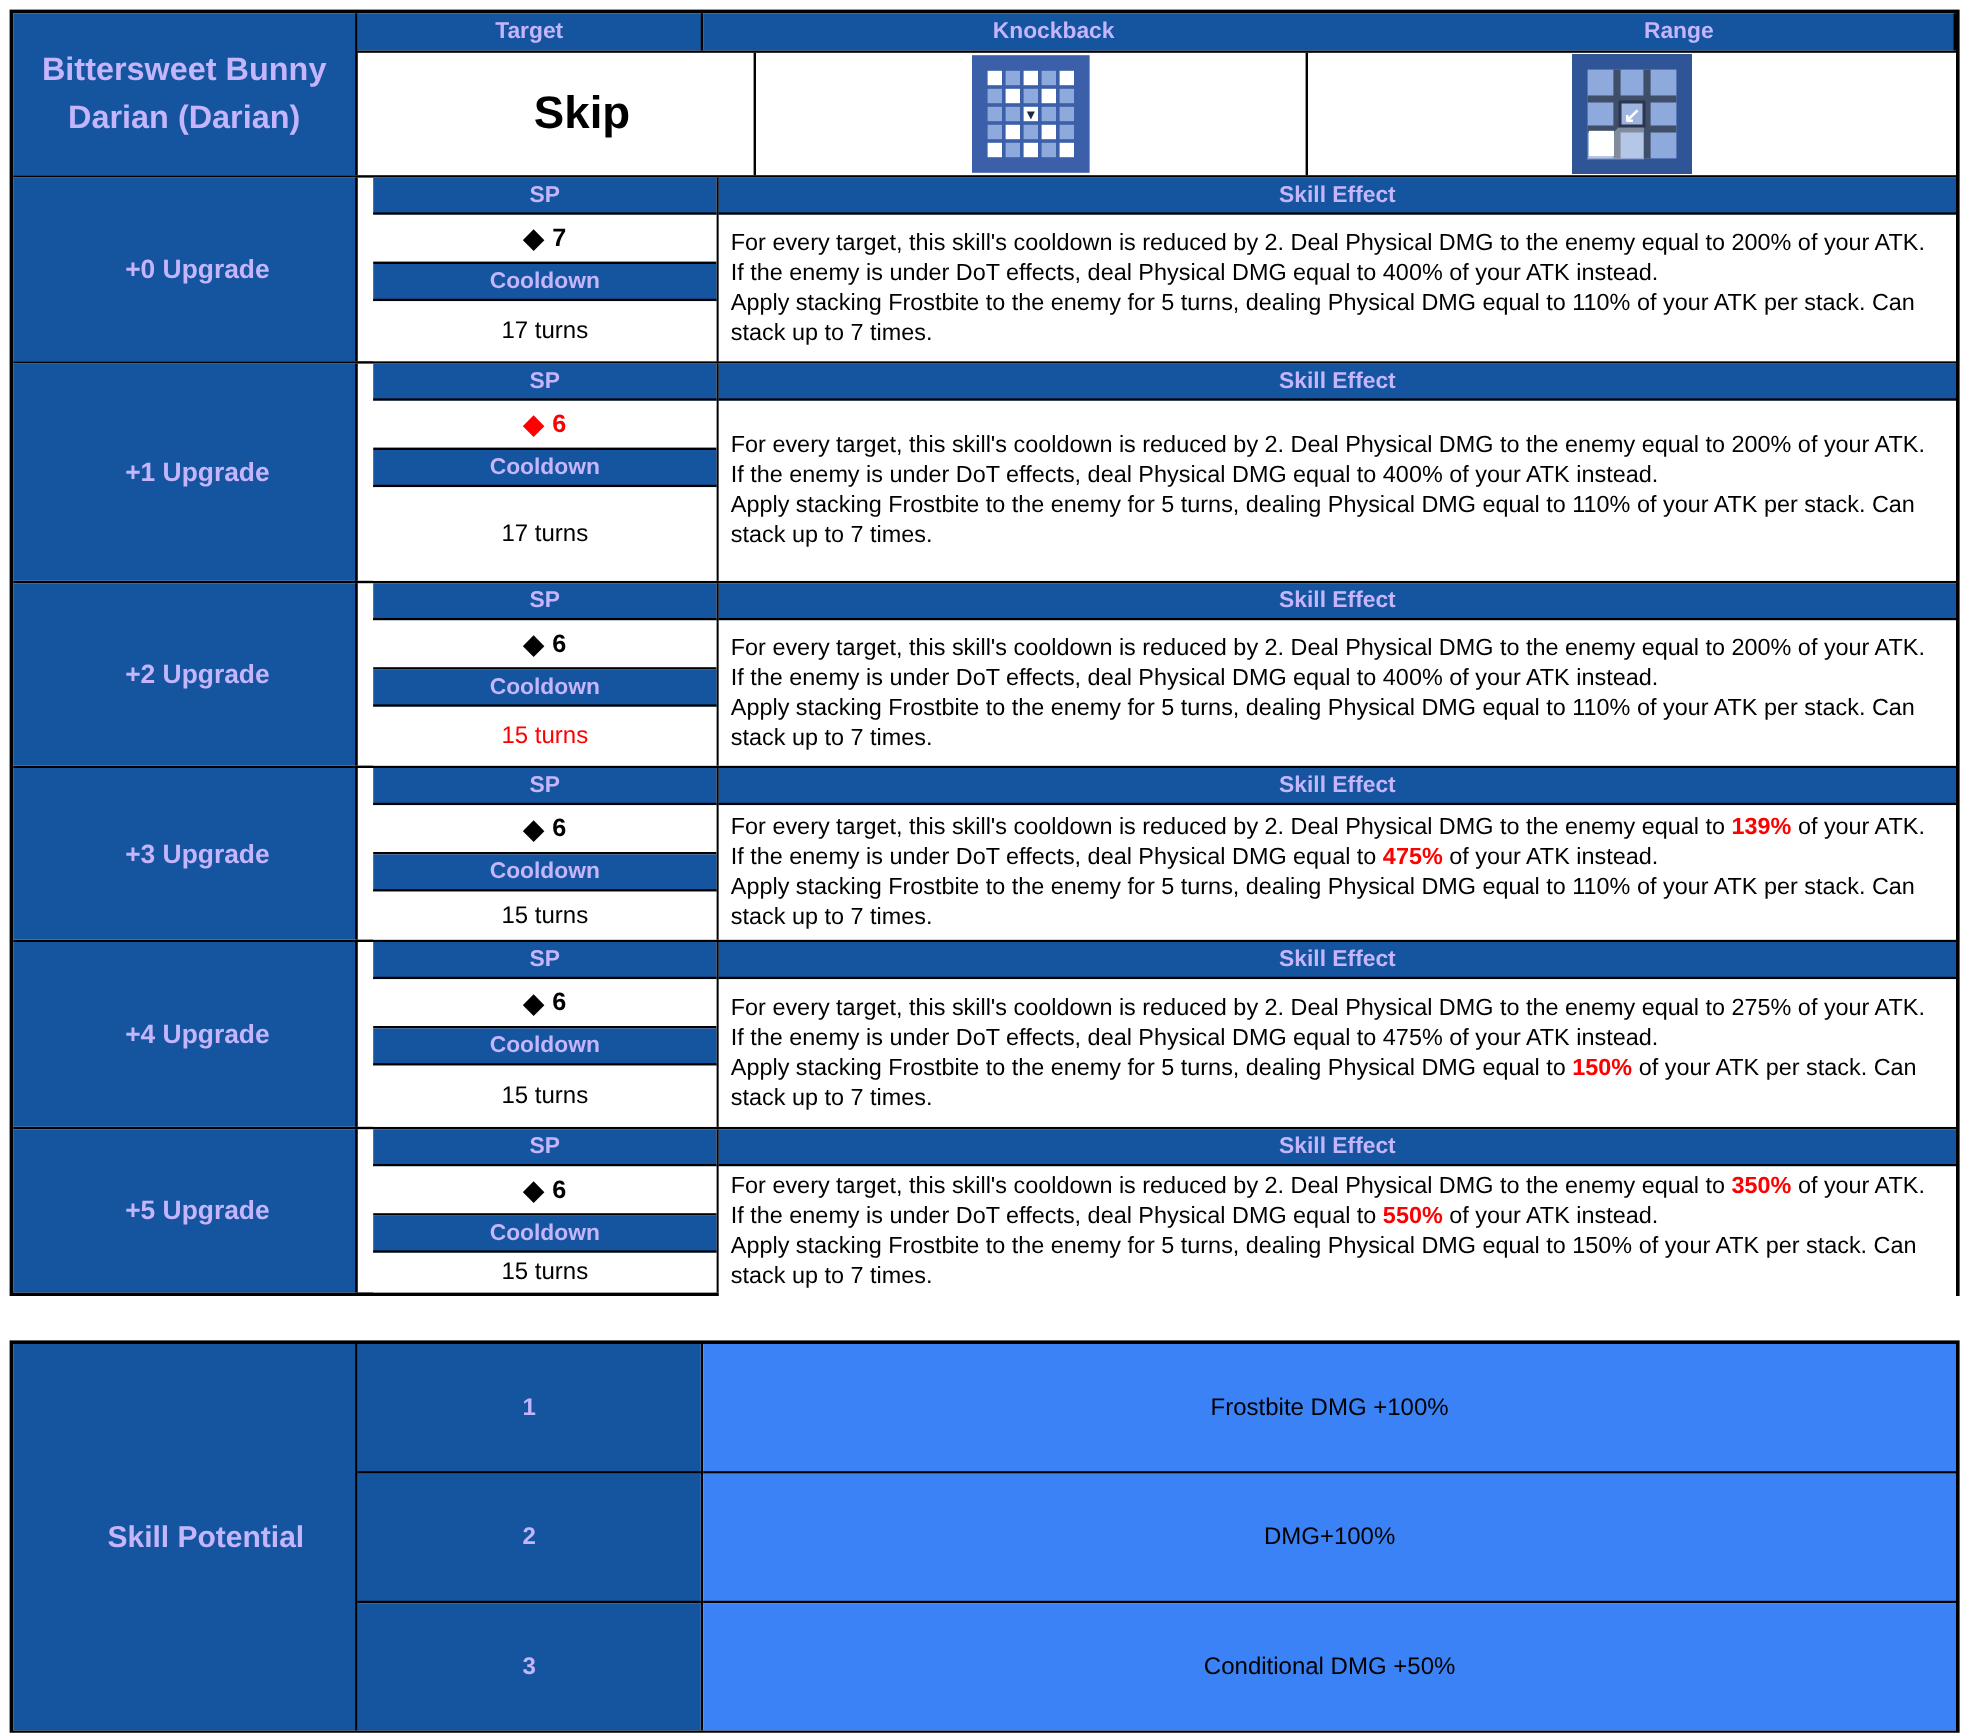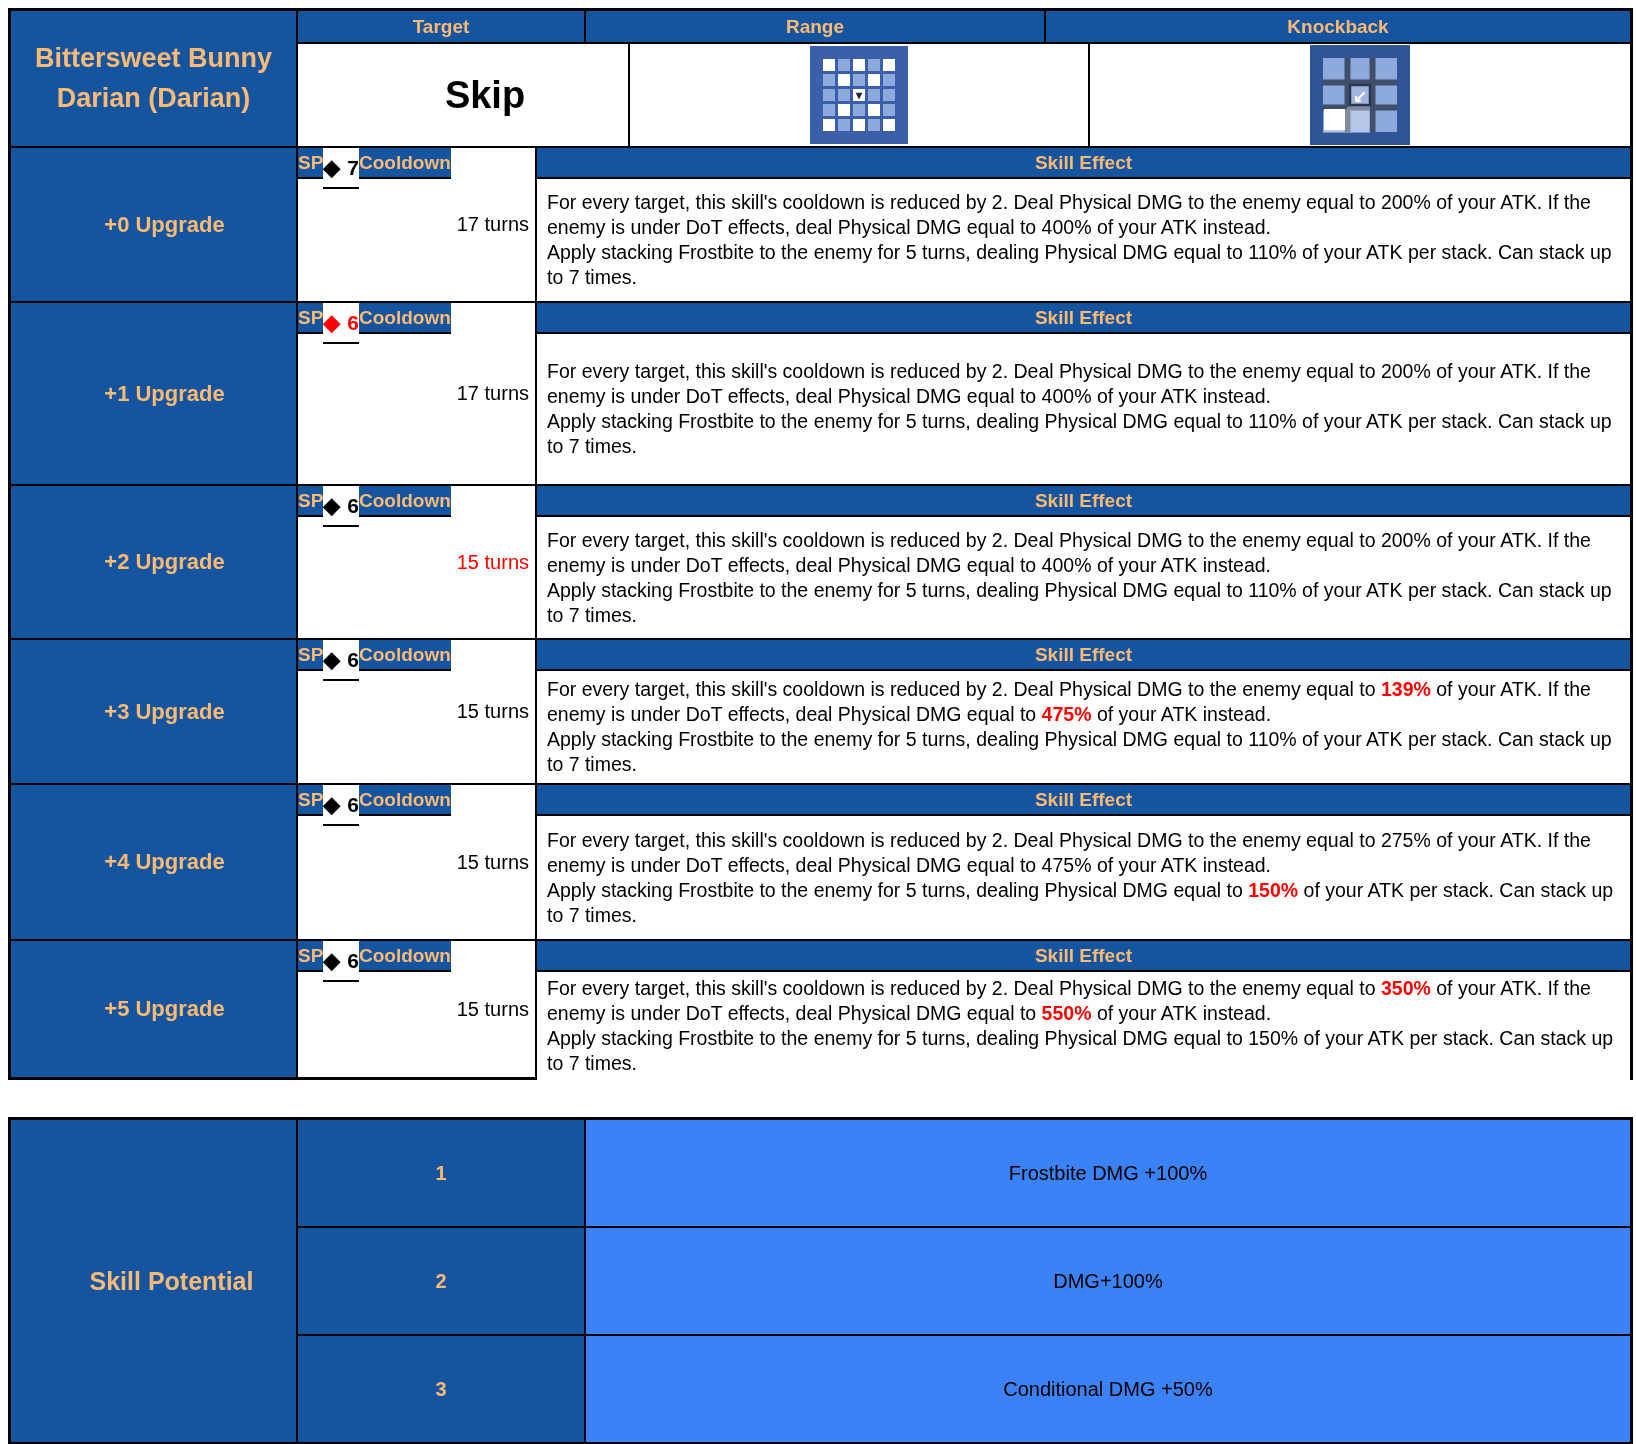--- a/index.html
+++ b/index.html
@@ -8,27 +8,27 @@
     width: 1636px; height: 1444px; overflow: hidden;
     font-family: "Liberation Sans", sans-serif;
     color: #000;
   }
   .page { padding: 8px 0 0 8px; }
 
   
   .main-table { width: 1625px; border: 3px solid #000; }
   .row { display: flex; border-bottom: 2px solid #000; }
   .row:last-child { border-bottom: none; }
-  .blue { background: #15549E; color: #fdba74; }
+  .blue { background: #15549E; color: #c4b5fd; }
   .center { display: flex; align-items: center; justify-content: center; }
 
   .c1 { width: 287px; border-right: 2px solid #000; flex: none;
         display: flex; align-items: center; justify-content: center; text-align: center; padding-left: 22px; }
-  .c2 { width: 239px; border-right: 2px solid #000; flex: none;
-        display: flex; flex-direction: row; }
+  .c2 { width: 288px; border-right: 2px solid #000; flex: none;
+        display: flex; flex-direction: column; margin-left: 13px; }
   .c34 { flex: 1; display: flex; flex-direction: column; }
 
   
   .header-row { height: 137px; }
   .title-cell { font-size: 27px; font-weight: 700; line-height: 1.45; padding: 0 10px; }
   .hdr-right { flex: 1; display: flex; flex-direction: column; }
   .hdr-strip { height: 33px; display: flex; border-bottom: 2px solid #000; flex: none; }
   .hdr-cell { font-size: 19px; font-weight: 700; }
   .hdr-target { width: 288px; border-right: 2px solid #000; }
   .hdr-range  { width: 460px; border-right: 2px solid #000; }
@@ -93,22 +93,22 @@
 
 <div class="page">
 
   <div class="main-table">
 
     <div class="row header-row">
       <div class="c1 blue title-cell">Bittersweet Bunny Darian (Darian)</div>
       <div class="hdr-right">
         <div class="hdr-strip">
           <div class="hdr-cell hdr-target blue center">Target</div>
+          <div class="hdr-cell hdr-kb blue center">Knockback</div>
           <div class="hdr-cell hdr-range blue center">Range</div>
-          <div class="hdr-cell hdr-kb blue center">Knockback</div>
         </div>
         <div class="val-strip">
           <div class="val-target center">Skip</div>
           <div class="val-range center">
             <div class="range-icon" id="range-grid">
                 <div class="rcell rwhite"></div>
                 <div class="rcell rblue"></div>
                 <div class="rcell rwhite"></div>
                 <div class="rcell rblue"></div>
                 <div class="rcell rwhite"></div>

